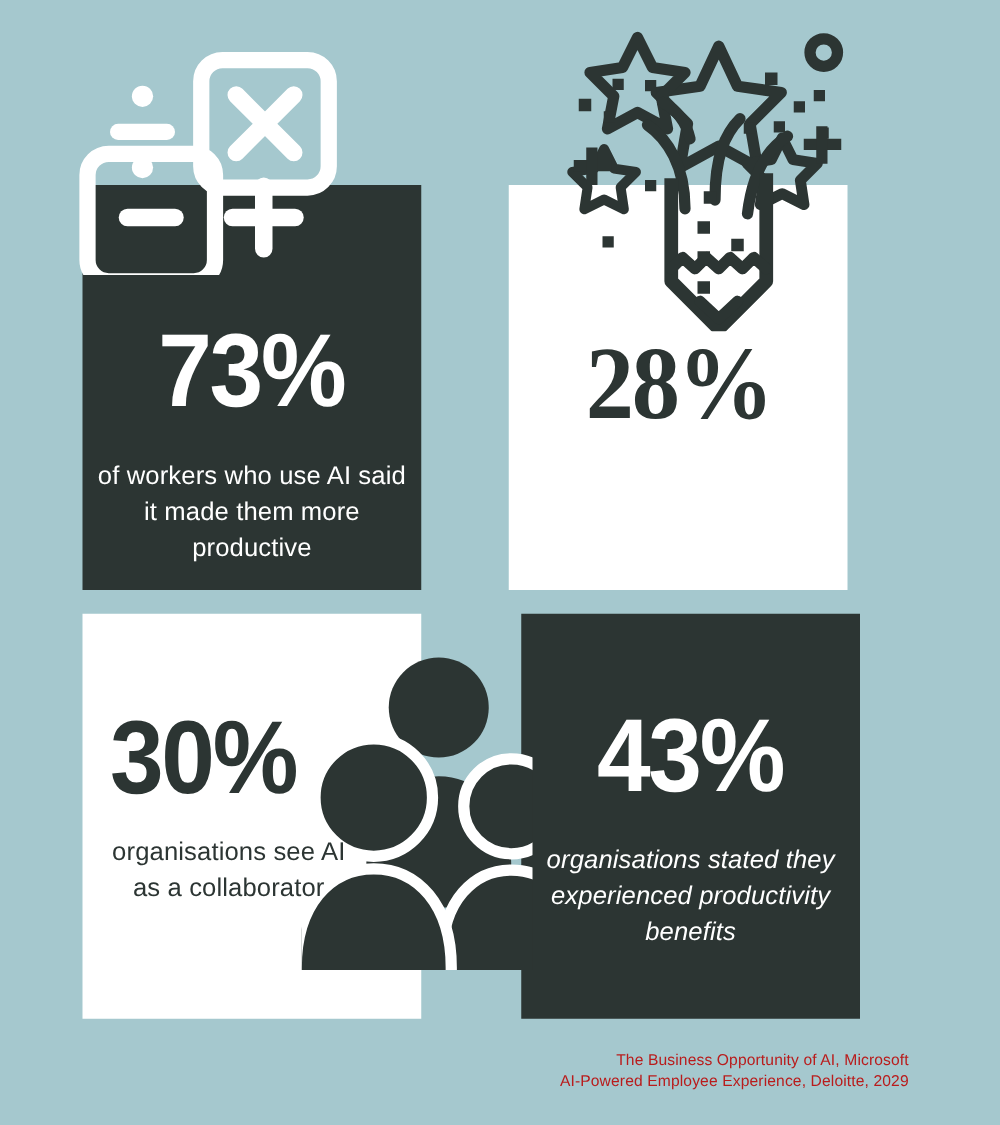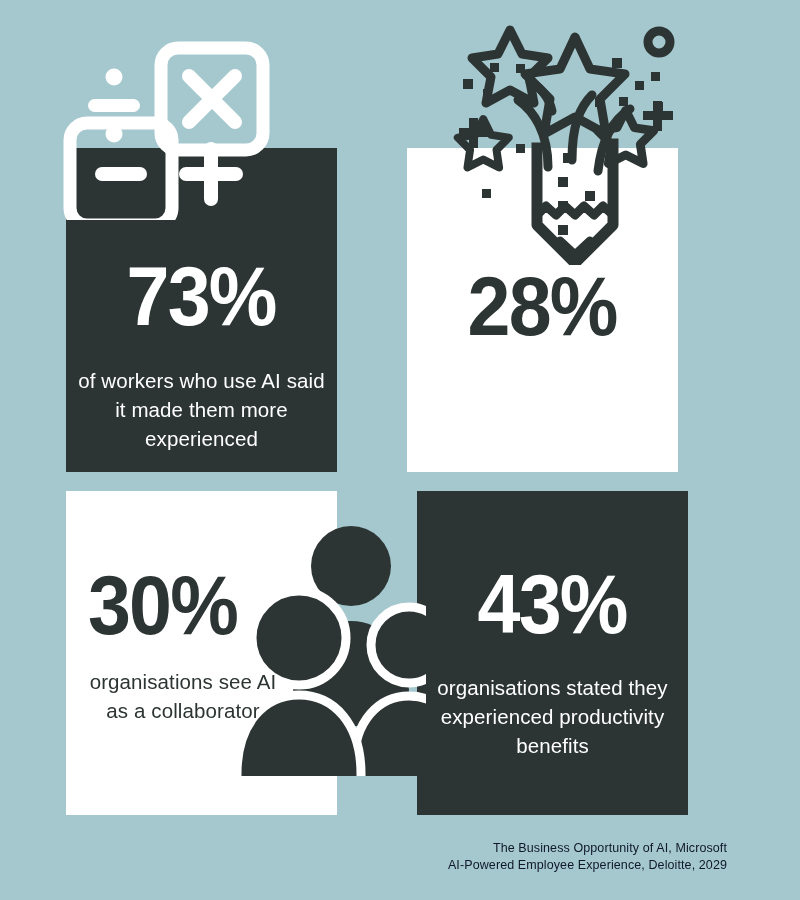--- a/index.html
+++ b/index.html
@@ -71,52 +71,52 @@
 
   .card.dark .stat-number,
   .card.dark .stat-caption { color: #ffffff; }
   .card.light .stat-number,
   .card.light .stat-caption { color: #2c3533; }
 
   
   .card-tl .card-content { padding-top: 107px; }
   .card-tl .stat-caption { margin-top: 28px; width: 262px; }
 
-  .card-tr .card-content { padding-top: 117px; }
+  .card-tr .card-content { padding-top: 117px; font-family: Liberation Serif, serif; }
   .card-tr .stat-caption { margin-top: 27px; width: 268px; }
 
   .card-bl .card-content {
     align-items: flex-start;
     padding-top: 73px;
     padding-left: 22px;
     gap: 20px;
   }
   .card-bl .stat-number { transform-origin: left center; }
   .card-bl .stat-caption { width: 190px; text-align: center; }
 
   .card-br .card-content { padding-top: 72px; }
-  .card-br .stat-caption { margin-top: 27px; width: 290px; }
+  .card-br .stat-caption { margin-top: 27px; width: 290px; font-style: italic; }
 
   
   .icon-layer {
     position: absolute;
     z-index: 4;
     pointer-events: none;
   }
   .math-icon   { left: -4px;  top: -118px; width: 220px; height: 190px; }
   .pencil-icon { left: 45px;  top: -123px; width: 230px; height: 240px; }
   .people-icon { left: 175px; top: 30px;   width: 185px; height: 255px; z-index: 2; }
 
   
   .sources {
     position: absolute;
     right: 73px;
     top: 840px;
     text-align: right;
-    color: #0f172a;
+    color: #b91c1c;
     font-size: 12.5px;
     line-height: 1.36;
     letter-spacing: 0.1px;
     z-index: 5;
   }
   .sources div { white-space: nowrap; }
 </style>
 </head>
 <body>
 
@@ -145,21 +145,21 @@
 
         <g fill="#ffffff">
           <rect x="117" y="137" width="64" height="14" rx="7"></rect>
           <rect x="142" y="112" width="14" height="64" rx="7"></rect>
         </g>
       </svg>
     </div>
 
     <div class="card-content">
       <div class="stat-number">73%</div>
-      <div class="stat-caption">of workers who use AI said it made them more experienced</div>
+      <div class="stat-caption">of workers who use AI said it made them more productive</div>
     </div>
   </div>
 
   <div class="card card-tr light">
     <div class="panel"></div>
 
     <div class="icon-layer pencil-icon">
       <svg viewBox="0 0 230 240" width="230" height="240" xmlns="http://www.w3.org/2000/svg">
         <g fill="none" stroke="#2c3533" stroke-width="9" stroke-linejoin="round" stroke-linecap="round">
 

